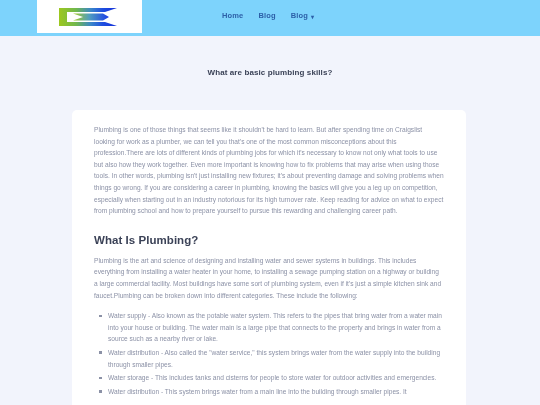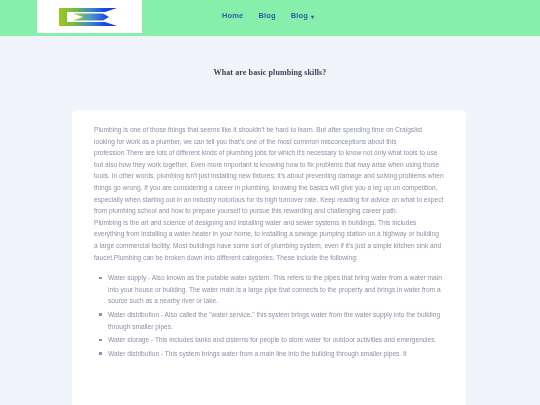--- a/index.html
+++ b/index.html
@@ -12,21 +12,21 @@
     overflow: hidden;
     background: #f2f4fc;
     font-family: "Liberation Sans", sans-serif;
     -webkit-font-smoothing: antialiased;
   }
 
   
   .site-header {
     position: relative;
     height: 36px;
-    background: #86efac;
+    background: #7dd3fc;
   }
   .logo-box {
     position: absolute;
     left: 37px;
     top: 0px;
     width: 105px;
     height: 33px;
     background: #ffffff;
     display: flex;
     align-items: center;
@@ -65,21 +65,20 @@
 
   
   .page-title {
     margin: 0;
     padding-top: 32px;
     text-align: center;
     font-size: 8px;
     font-weight: bold;
     color: #3b4257;
     letter-spacing: 0.1px;
-    font-family: Liberation Serif, serif;
   }
 
   
   .article-card {
     position: absolute;
     left: 72px;
     top: 110px;
     width: 394px;
     min-height: 300px;
     background: #ffffff;
@@ -168,20 +167,21 @@
   </nav>
 
 </div>
 
 <h1 class="page-title">What are basic plumbing skills?</h1>
 
 <article class="article-card">
 
   <p class="body-text">Plumbing is one of those things that seems like it shouldn't be hard to learn. But after spending time on Craigslist looking for work as a plumber, we can tell you that's one of the most common misconceptions about this profession.There are lots of different kinds of plumbing jobs for which it's necessary to know not only what tools to use but also how they work together. Even more important is knowing how to fix problems that may arise when using those tools. In other words, plumbing isn't just installing new fixtures; it's about preventing damage and solving problems when things go wrong. If you are considering a career in plumbing, knowing the basics will give you a leg up on competition, especially when starting out in an industry notorious for its high turnover rate. Keep reading for advice on what to expect from plumbing school and how to prepare yourself to pursue this rewarding and challenging career path.</p>
 
+  <h2 class="section-heading">What Is Plumbing?</h2>
 
   <p class="body-text para-gap">Plumbing is the art and science of designing and installing water and sewer systems in buildings. This includes everything from installing a water heater in your home, to installing a sewage pumping station on a highway or building a large commercial facility. Most buildings have some sort of plumbing system, even if it's just a simple kitchen sink and faucet.Plumbing can be broken down into different categories. These include the following:</p>
 
   <ul class="bullet-list">
     <li>Water supply - Also known as the potable water system. This refers to the pipes that bring water from a water main into your house or building. The water main is a large pipe that connects to the property and brings in water from a source such as a nearby river or lake.</li>
     <li>Water distribution - Also called the "water service," this system brings water from the water supply into the building through smaller pipes.</li>
     <li>Water storage - This includes tanks and cisterns for people to store water for outdoor activities and emergencies.</li>
     <li>Water distribution - This system brings water from a main line into the building through smaller pipes. It</li>
   </ul>
 

